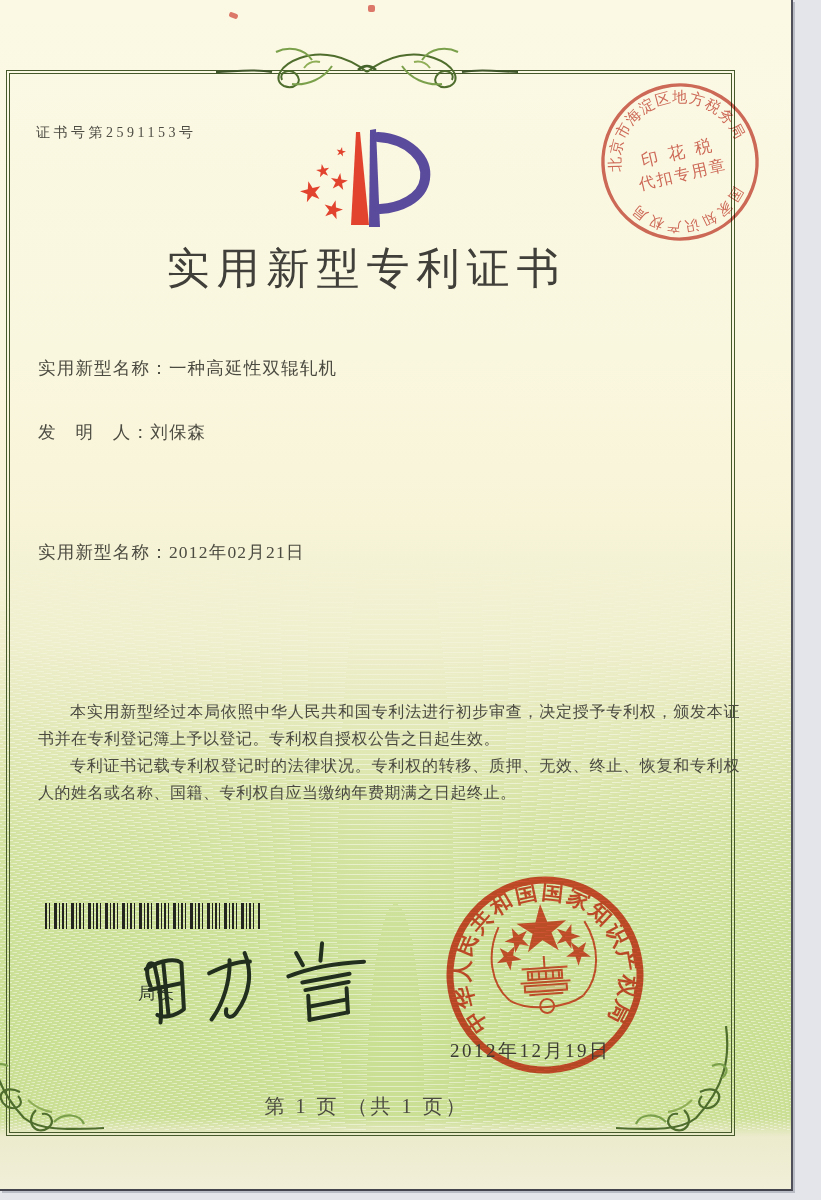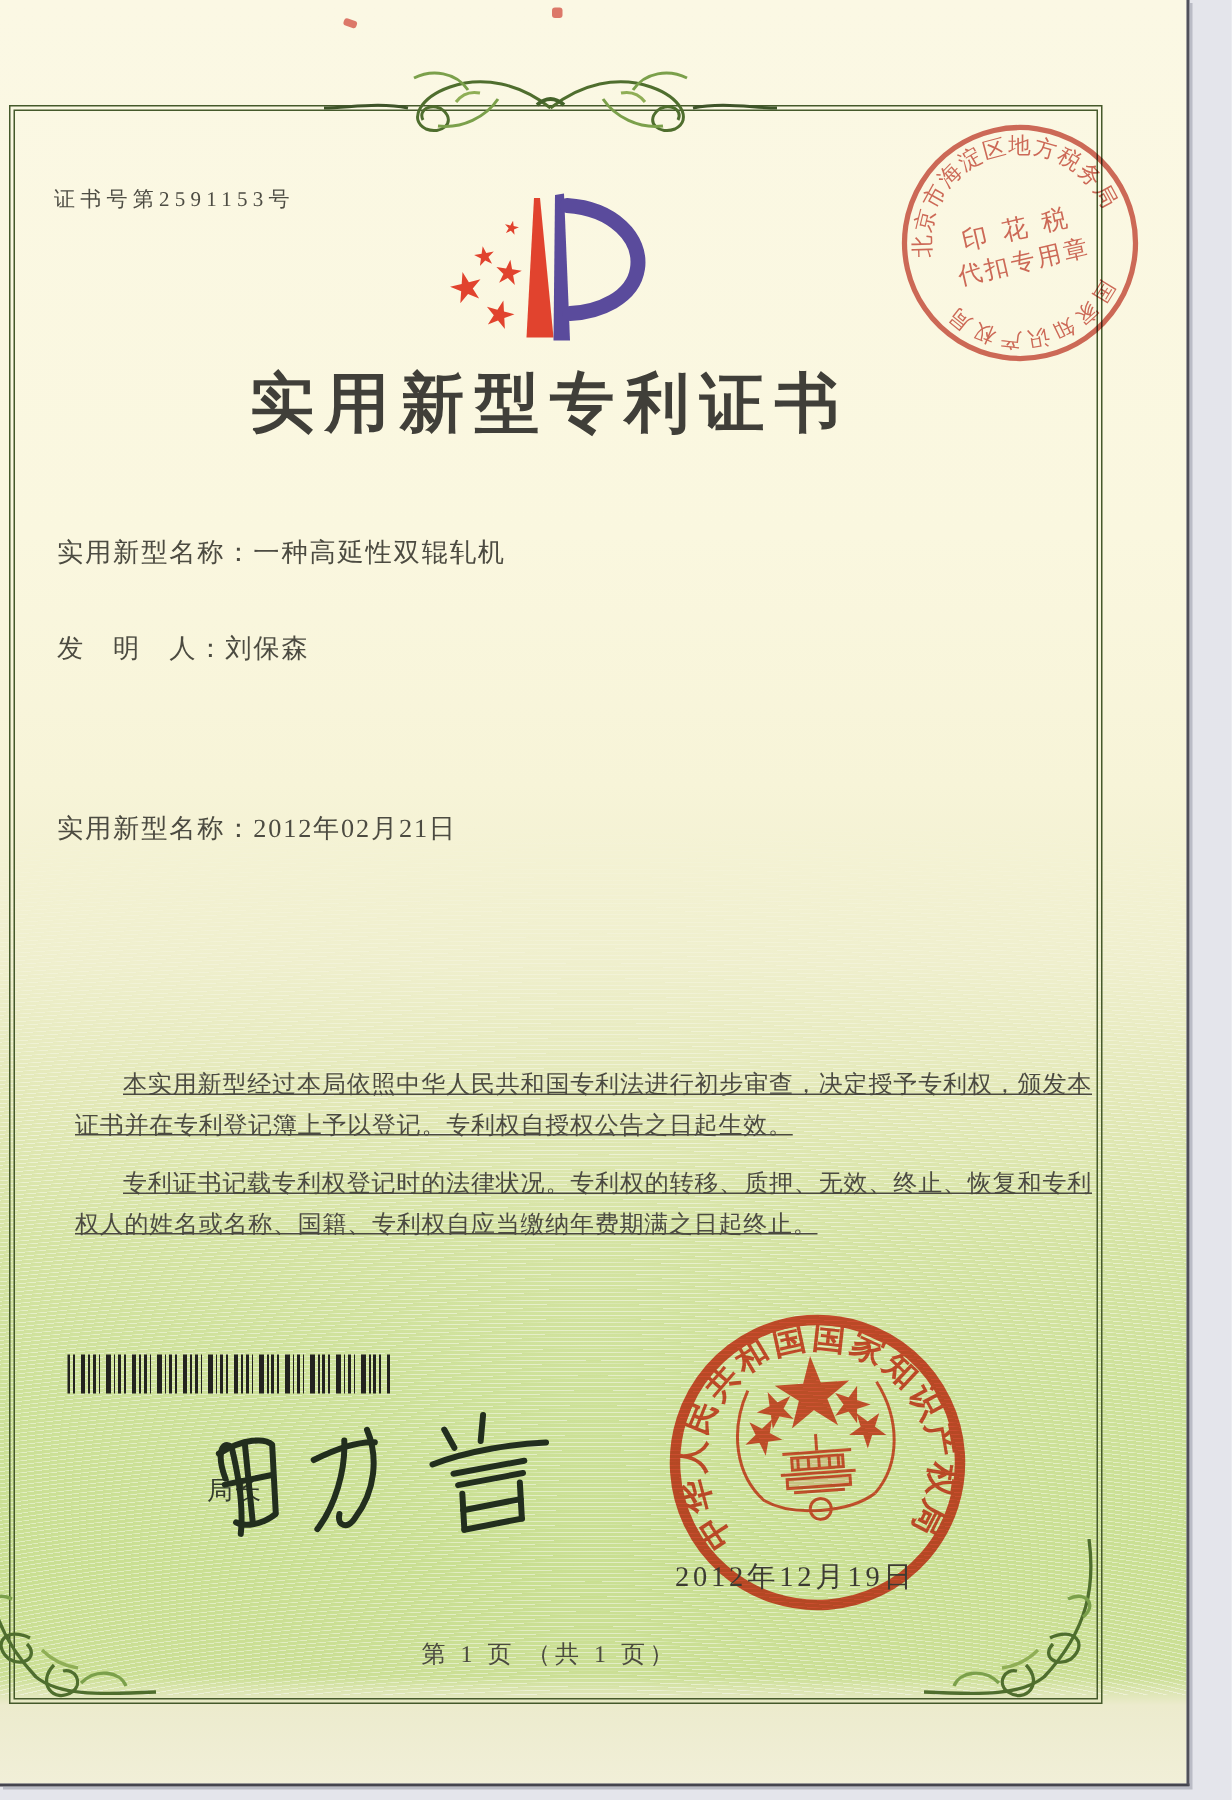--- a/index.html
+++ b/index.html
@@ -31,50 +31,50 @@
   .frame{
     position:absolute;left:6px;top:70px;width:721px;height:1058px;
     border:4px double #45592b;
   }
   .cert-number{
     position:absolute;left:36px;top:124px;
     font-size:14px;letter-spacing:3.5px;color:#4d4c43;
   }
   .big-title{
     position:absolute;left:0;top:240px;width:733px;text-align:center;
-    font-size:43px;font-weight:700;letter-spacing:7px;color:#403f39;
+    font-size:43px;font-weight:400;letter-spacing:7px;color:#403f39;
   }
   .field-row{position:absolute;left:38px;font-size:17.5px;color:#4c4b41;letter-spacing:1.2px;white-space:nowrap;}
   .f0{top:356px}.f1{top:420px}.f2{top:479px}.f3{top:540px}.f4{top:600px}.f5{top:660px}
   .body-text{
     position:absolute;left:38px;top:698px;width:702px;
     font-size:16px;line-height:27px;color:#4b4a41;
     text-align:justify;letter-spacing:.5px;
   }
-  .body-text p{margin:12px;text-indent:2em;text-decoration:underline;}
+  .body-text p{margin:0;text-indent:2em;}
   .barcode{
     position:absolute;left:45px;top:903px;width:215px;height:26px;
     background:
       repeating-linear-gradient(90deg,
         #23231f 0 2px, rgba(0,0,0,0) 2px 4px,
         #23231f 4px 5px, rgba(0,0,0,0) 5px 9px,
         #23231f 9px 12px, rgba(0,0,0,0) 12px 14px,
         #23231f 14px 15px, rgba(0,0,0,0) 15px 17px);
   }
   .sig-title{
     position:absolute;left:94px;top:982px;
     font-size:17px;color:#333c2d;letter-spacing:2px;margin-left:44px;
   }
   .seal-date{
     position:absolute;left:450px;top:1038px;
     font-size:19px;color:#3c3b33;letter-spacing:2.5px;white-space:nowrap;
   }
   .page-footer{
     position:absolute;left:0;top:1093px;width:733px;text-align:center;
-    font-size:16px;color:#4b4a40;letter-spacing:3px;
+    font-size:20px;color:#4b4a40;letter-spacing:3px;
   }
   .stamp{mix-blend-mode:multiply;}
   .speck{position:absolute;background:#d4574a;border-radius:2px;opacity:.8;}
   svg text{font-family:"Liberation Serif","DejaVu Serif",serif;}
 </style>
 </head>
 <body>
 
 <div class="paper">
 

